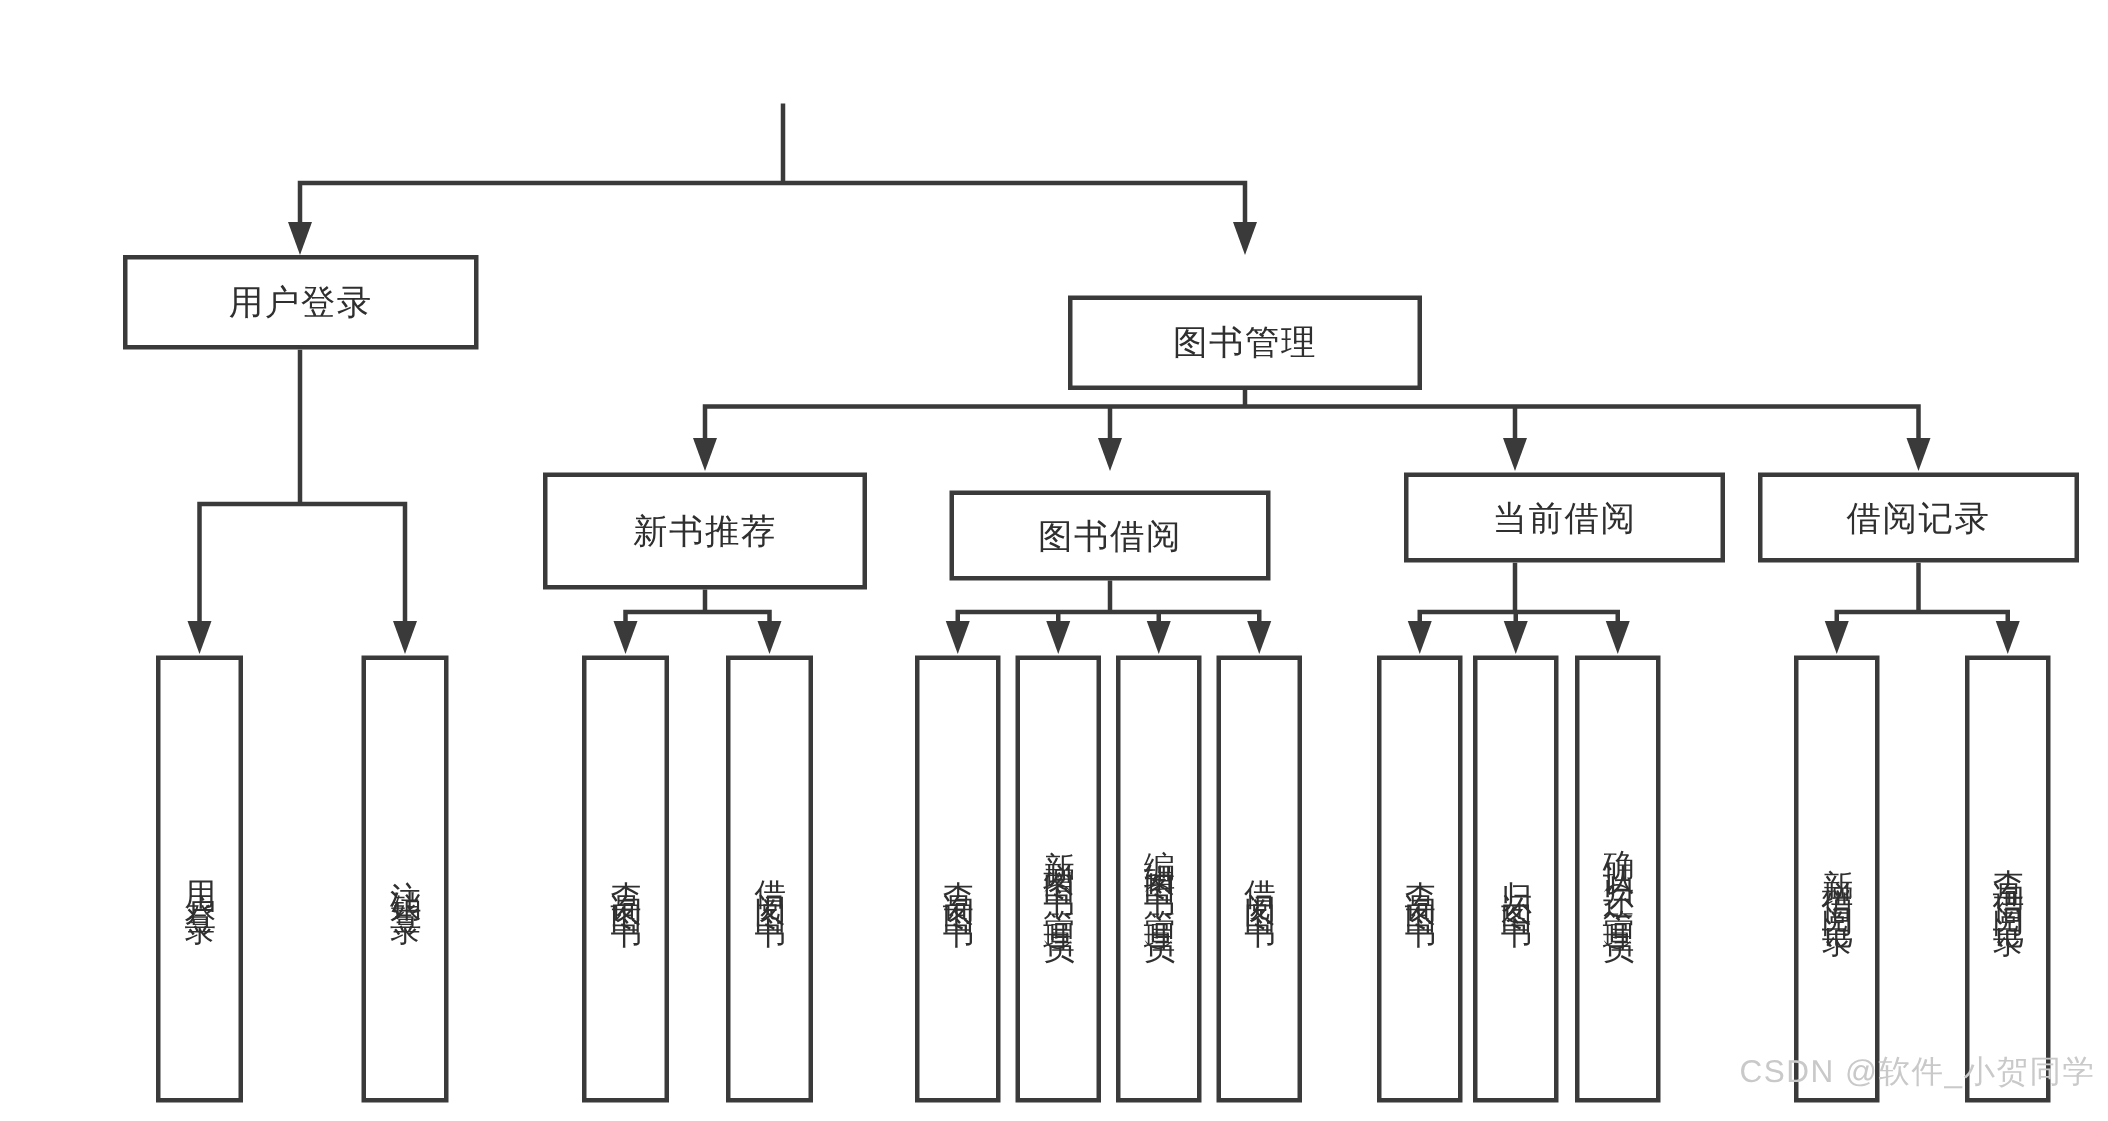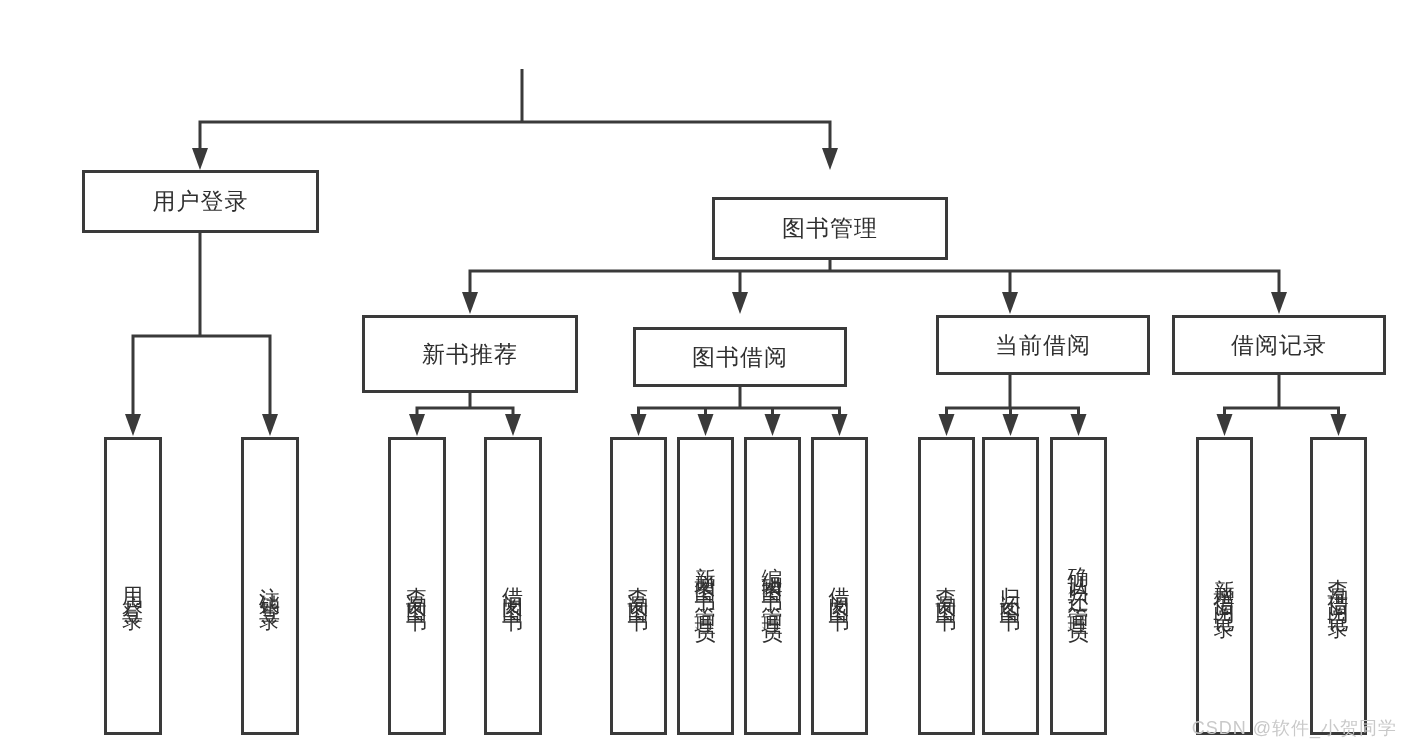--- a/index.html
+++ b/index.html
@@ -36,22 +36,22 @@
     writing-mode: vertical-rl;
     text-orientation: mixed;
     font-size: 21px;
     letter-spacing: 8px;
     line-height: 1;
     color: #2f2f2f;
   }
   .watermark {
     position: absolute;
     right: 8px;
-    bottom: 7px;
-    font-size: 18px;
+    bottom: 19px;
+    font-size: 21px;
     color: #c9c9c9;
     letter-spacing: 1px;
     white-space: nowrap;
   }
 </style>
 </head>
 <body>
 
 <div id="canvas">
 

